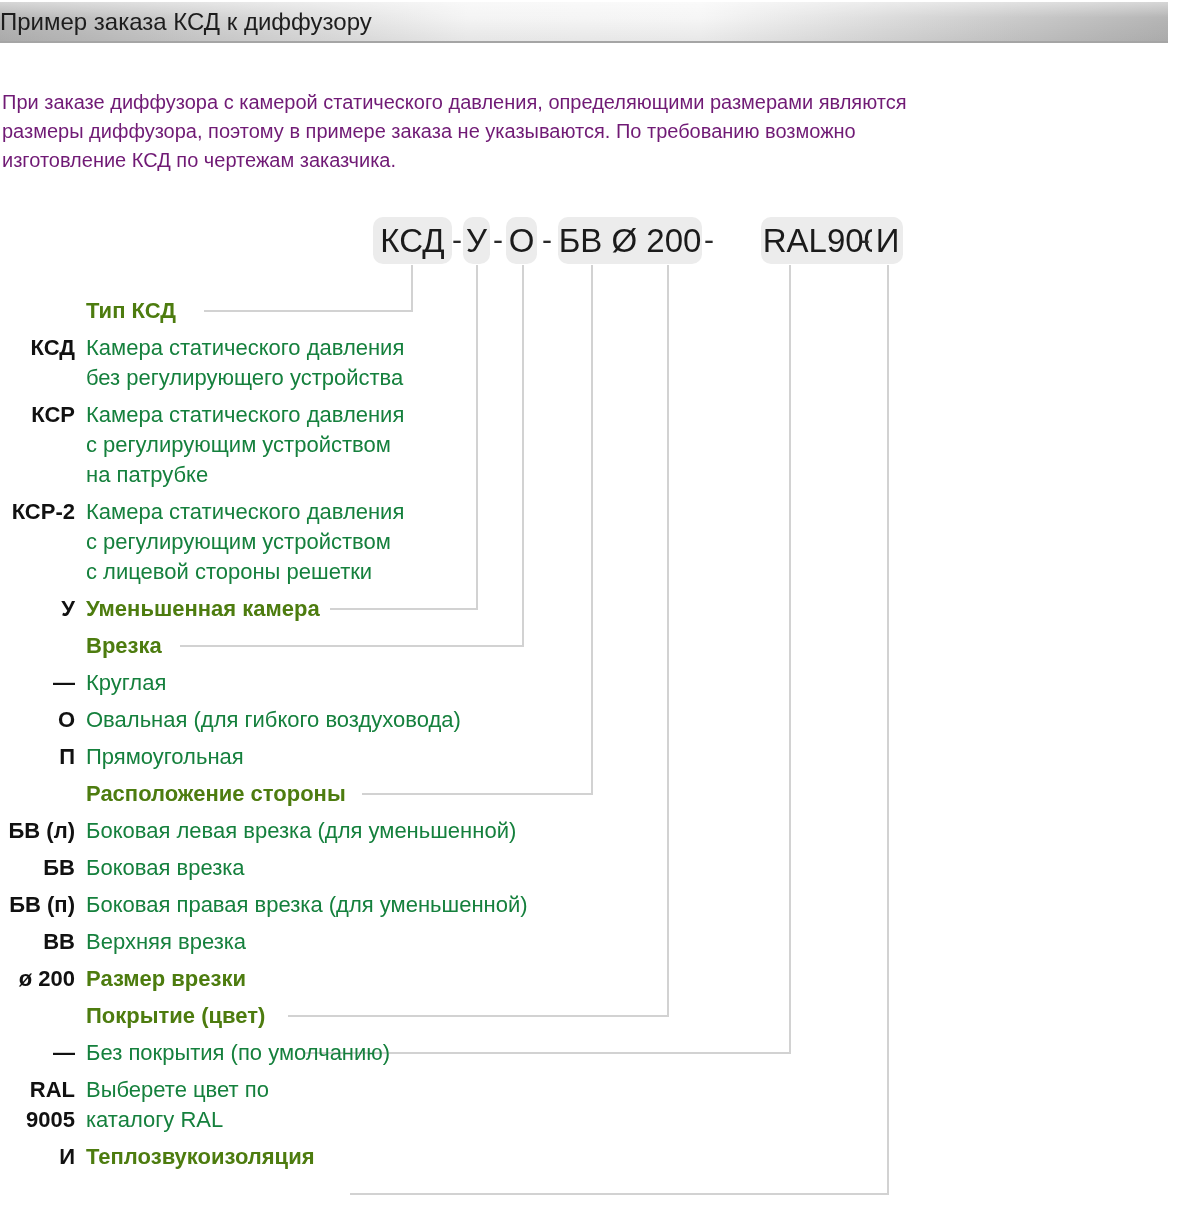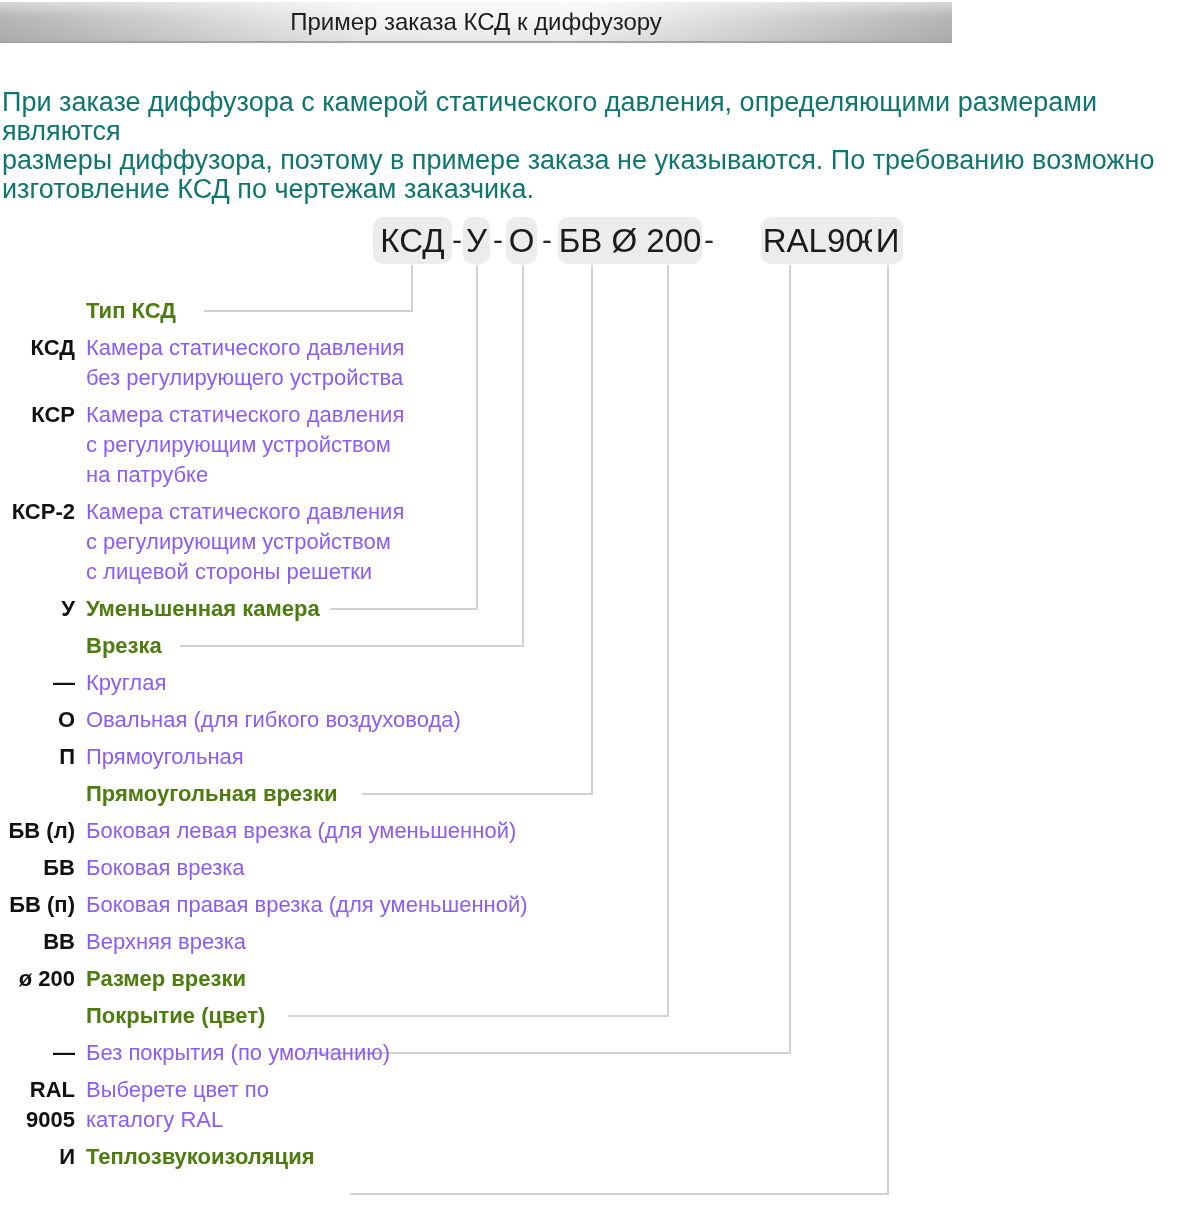--- a/index.html
+++ b/index.html
@@ -2,32 +2,32 @@
 <html><head>
 <meta charset="utf-8">
 <style>
   html,body{margin:0;padding:0;}
   body{
     width:1200px;height:1210px;position:relative;background:#ffffff;
     font-family:"Liberation Sans",sans-serif;color:#1b1b1b;overflow:hidden;
   }
   
   .header{
-    position:absolute;top:2px;left:0;width:952px;height:39px;
+    position:absolute;top:2px;left:0;width:1168px;height:39px;
     background:
       linear-gradient(180deg,rgba(255,255,255,.45) 0%,rgba(255,255,255,0) 40%,rgba(0,0,0,.06) 100%),
       linear-gradient(90deg,#b5b5b5 0%,#f4f4f4 40%,#f6f6f6 60%,#b5b5b5 100%);
     border-bottom:2px solid #a5a5a5;
-    display:flex;align-items:center;justify-content:center;
+    display:flex;align-items:center;justify-content:flex-start;
   }
   .header .title{font-size:24px;color:#1d1d1d;}
   
   .intro{
     position:absolute;left:2px;top:88px;width:1170px;
-    font-size:27px;line-height:29px;color:#0f766e;white-space:pre-line;
+    font-size:20px;line-height:29px;color:#701a75;white-space:pre-line;
   }
   
   .codebar{position:absolute;top:217px;left:0;width:1200px;height:47px;}
   .seg{
     position:absolute;top:0;height:47px;line-height:47px;
     background:#ececec;border-radius:10px;text-align:center;
     font-size:33px;color:#1b1b1b;white-space:nowrap;
   }
   .seg-0{left:373px;width:79px;}
   .seg-1{left:463px;width:27px;}
@@ -48,21 +48,21 @@
   .connectors{position:absolute;top:0;left:0;width:1200px;height:1210px;pointer-events:none;}
   .connectors polyline{fill:none;stroke:#d2d2d2;stroke-width:2;}
   
   .legend{position:absolute;left:0;top:296px;width:720px;}
   .row{display:flex;margin-bottom:7px;font-size:22px;}
   .row .code{
     width:75px;min-width:75px;text-align:right;font-weight:bold;
     line-height:30px;white-space:pre-line;color:#111111;
   }
   .row .desc{
-    margin-left:11px;line-height:30px;white-space:pre-line;color:#8b5cf6;
+    margin-left:11px;line-height:30px;white-space:pre-line;color:#15803d;
   }
   .row.bold-desc .desc{font-weight:bold;color:#4d7c0f;}
 </style>
 </head>
 <body>
 
 <div class="header">
   <div class="title">Пример заказа КСД к диффузору</div>
 </div>
 
@@ -131,21 +131,21 @@
   <div class="row">
     <span class="code">О</span>
     <span class="desc">Овальная (для гибкого воздуховода)</span>
   </div>
   <div class="row">
     <span class="code">П</span>
     <span class="desc">Прямоугольная</span>
   </div>
   <div class="row bold-desc">
     <span class="code"></span>
-    <span class="desc">Прямоугольная врезки</span>
+    <span class="desc">Расположение стороны</span>
   </div>
   <div class="row">
     <span class="code">БВ (л)</span>
     <span class="desc">Боковая левая врезка (для уменьшенной)</span>
   </div>
   <div class="row">
     <span class="code">БВ</span>
     <span class="desc">Боковая врезка</span>
   </div>
   <div class="row">

